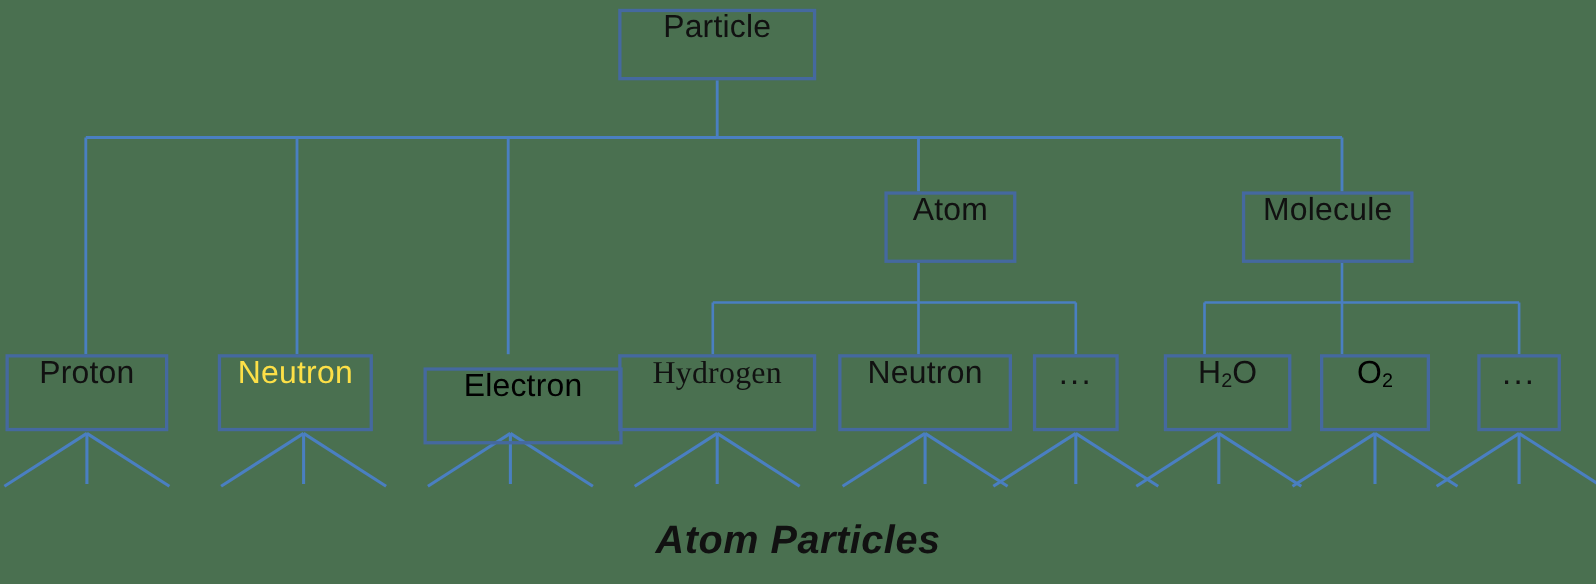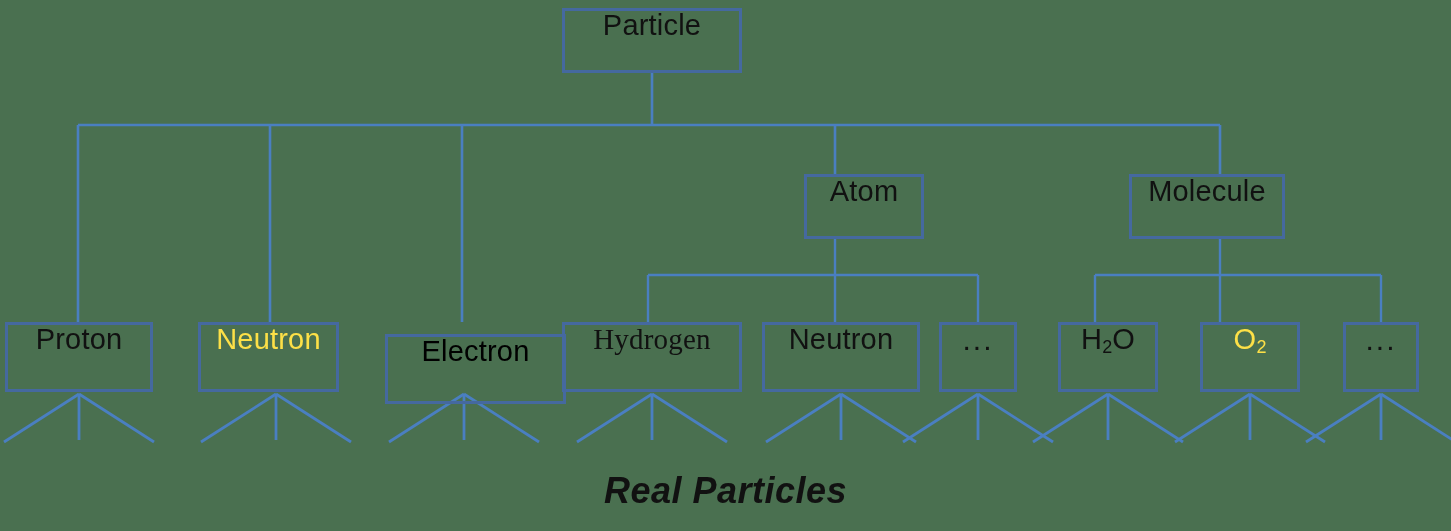--- a/index.html
+++ b/index.html
@@ -144,26 +144,26 @@
       </div>
       <div class="node-box" style="left: 562px; top: 322px; width: 180px; height: 70px; border-color: rgb(69, 105, 159); color: rgb(17, 17, 17); font-family: Liberation Serif, serif;">
         <span class="lbl">Hydrogen</span>
       </div>
       <div class="node-box" style="left: 762px; top: 322px; width: 158px; height: 70px; border-color: rgb(69, 105, 159); color: rgb(17, 17, 17);">
         <span class="lbl">Neutron</span>
       </div>
       <div class="node-box ellipsis" style="left: 939px; top: 322px; width: 78px; height: 70px; border-color: rgb(69, 105, 159); color: rgb(17, 17, 17);">
         <span class="lbl">...</span>
       </div>
-      <div class="node-box" style="left: 1058px; top: 322px; width: 100px; height: 70px; border-color: rgb(69, 105, 159); color: rgb(17, 17, 17);">
+      <div class="node-box" style="left: 1058px; top: 322px; width: 116px; height: 70px; border-color: rgb(69, 105, 159); color: rgb(17, 17, 17);">
         <span class="lbl">H<sub>2</sub>O</span>
       </div>
-      <div class="node-box" style="left: 1200px; top: 322px; width: 100px; height: 70px; border-color: rgb(69, 105, 159); color: #fde047;">
+      <div class="node-box" style="left: 1200px; top: 322px; width: 100px; height: 70px; border-color: rgb(69, 105, 159); color: #000000;">
         <span class="lbl">O<sub>2</sub></span>
       </div>
       <div class="node-box ellipsis" style="left: 1343px; top: 322px; width: 76px; height: 70px; border-color: rgb(69, 105, 159); color: rgb(17, 17, 17);">
         <span class="lbl">...</span>
       </div>
     </div>
 
-  <div id="caption">Real Particles</div>
+  <div id="caption">Atom Particles</div>
 
 </div>
 
 </body></html>

